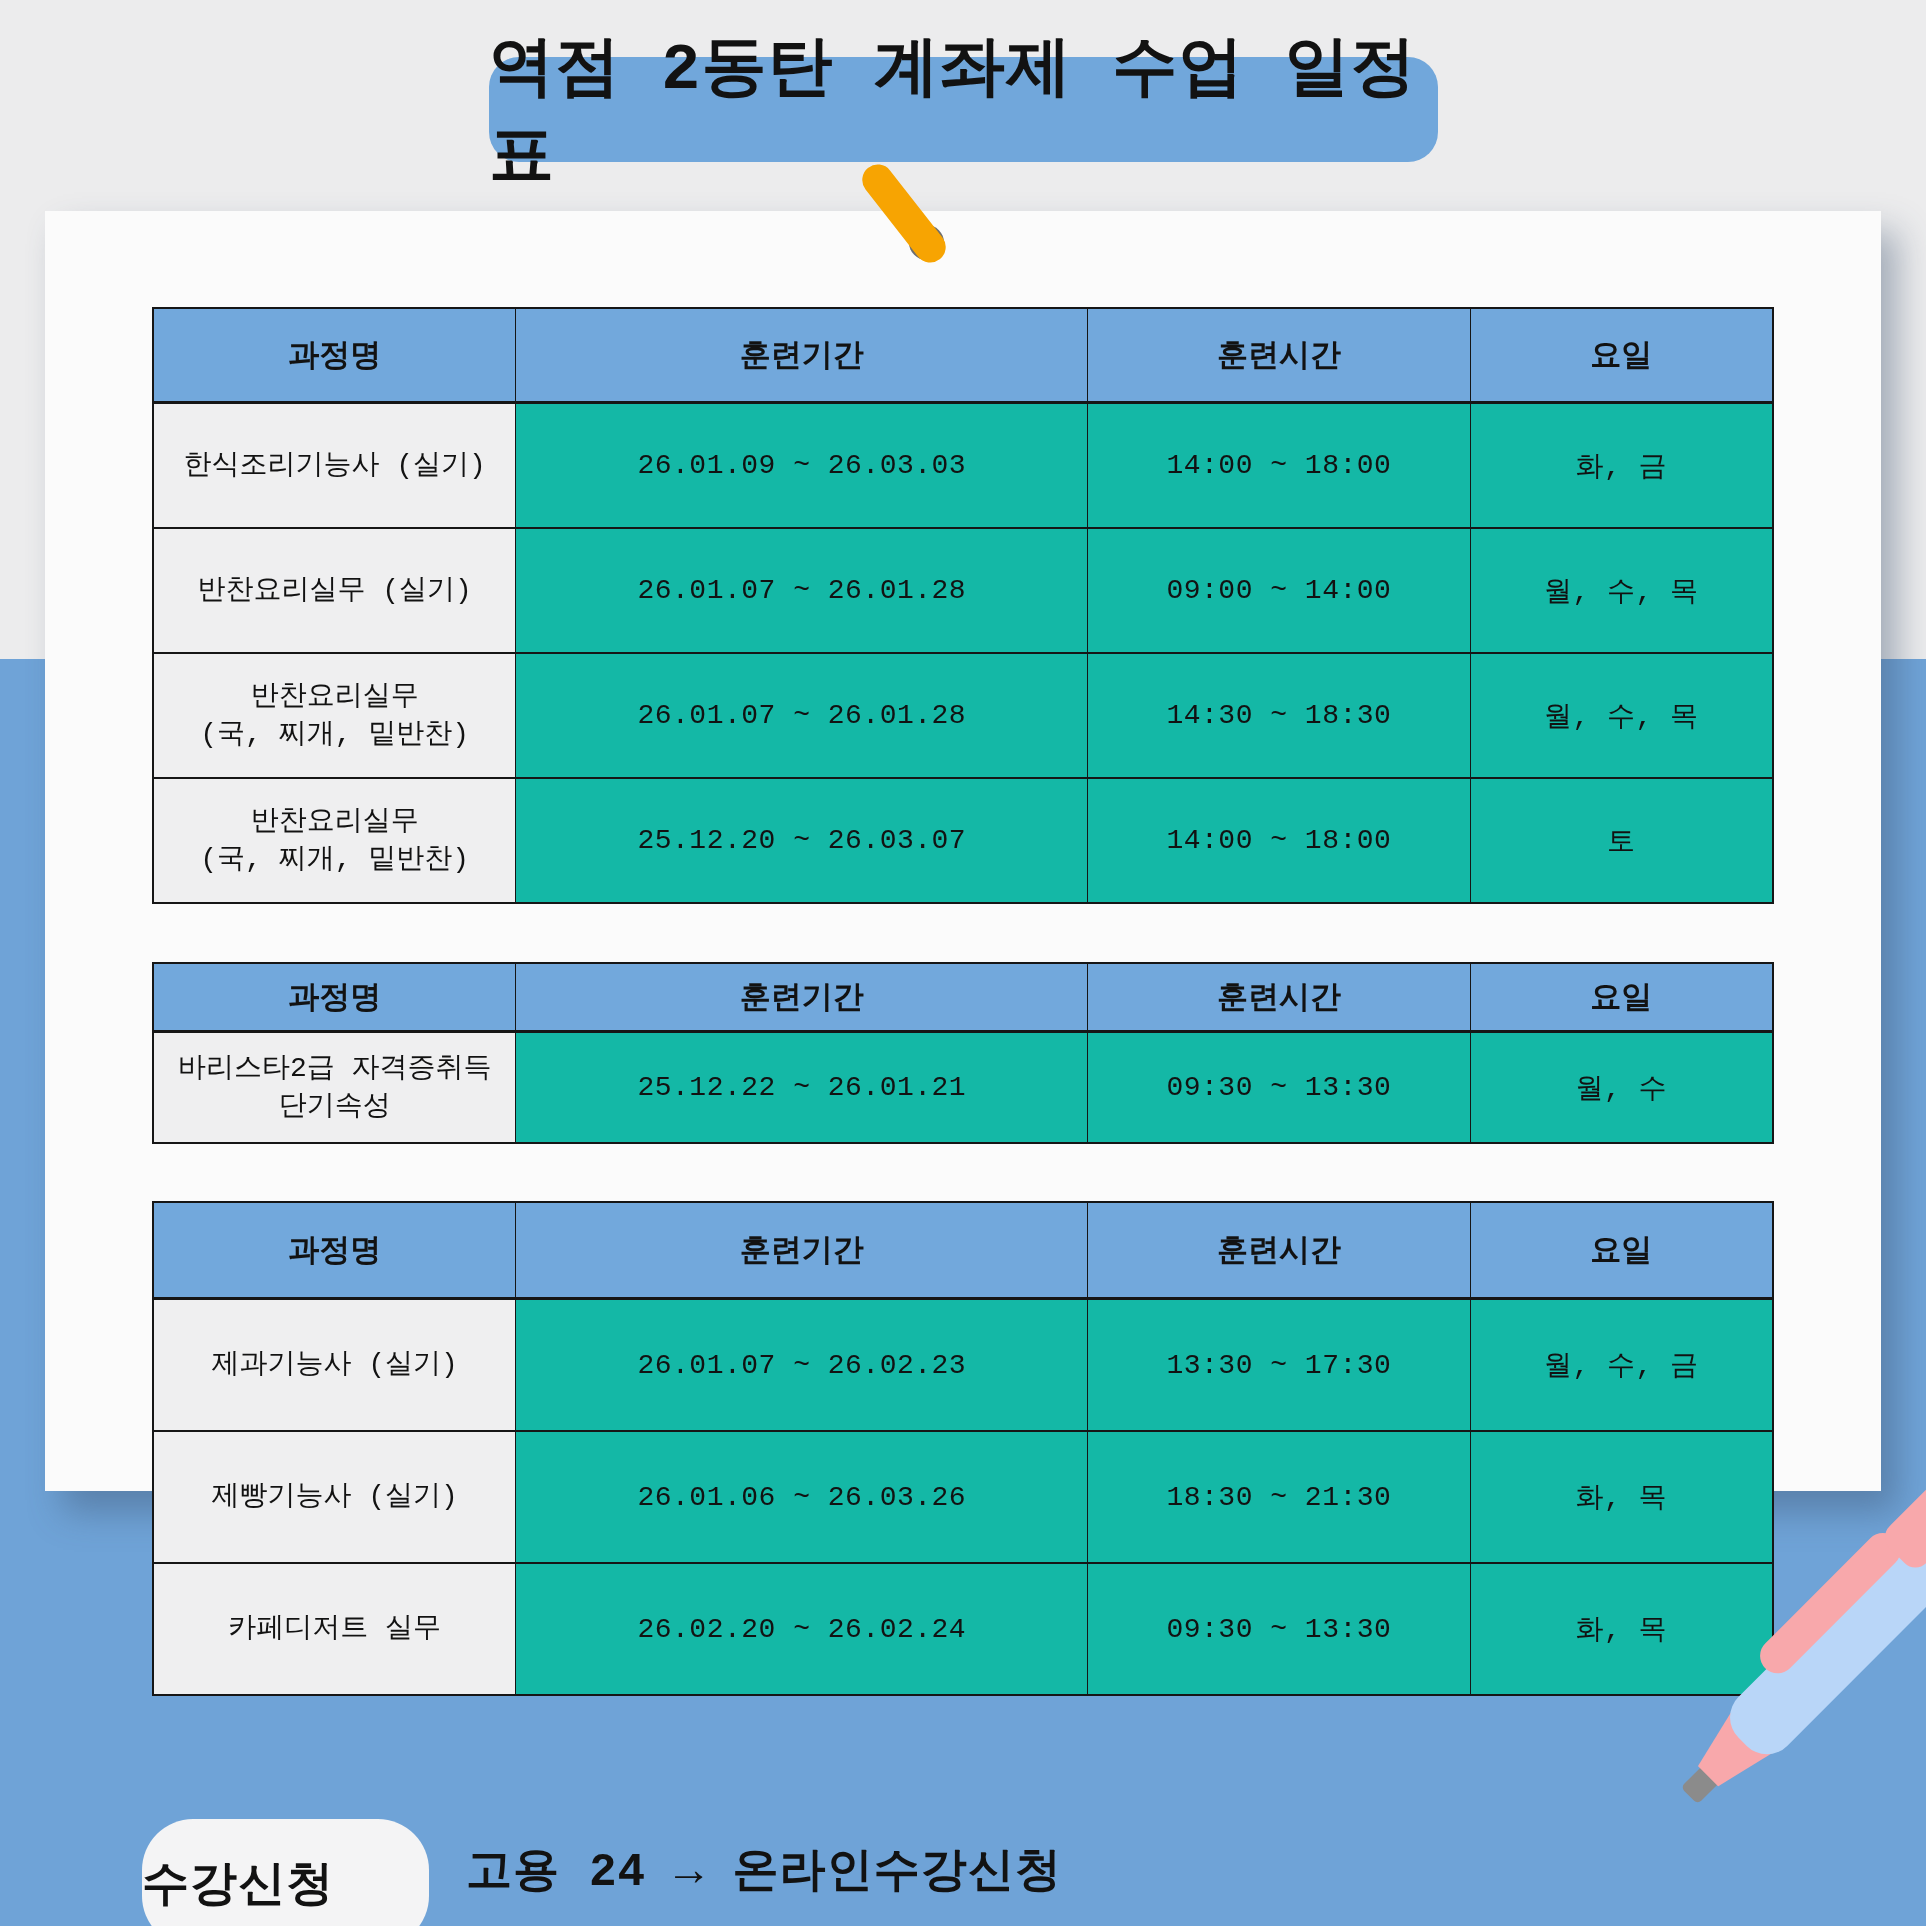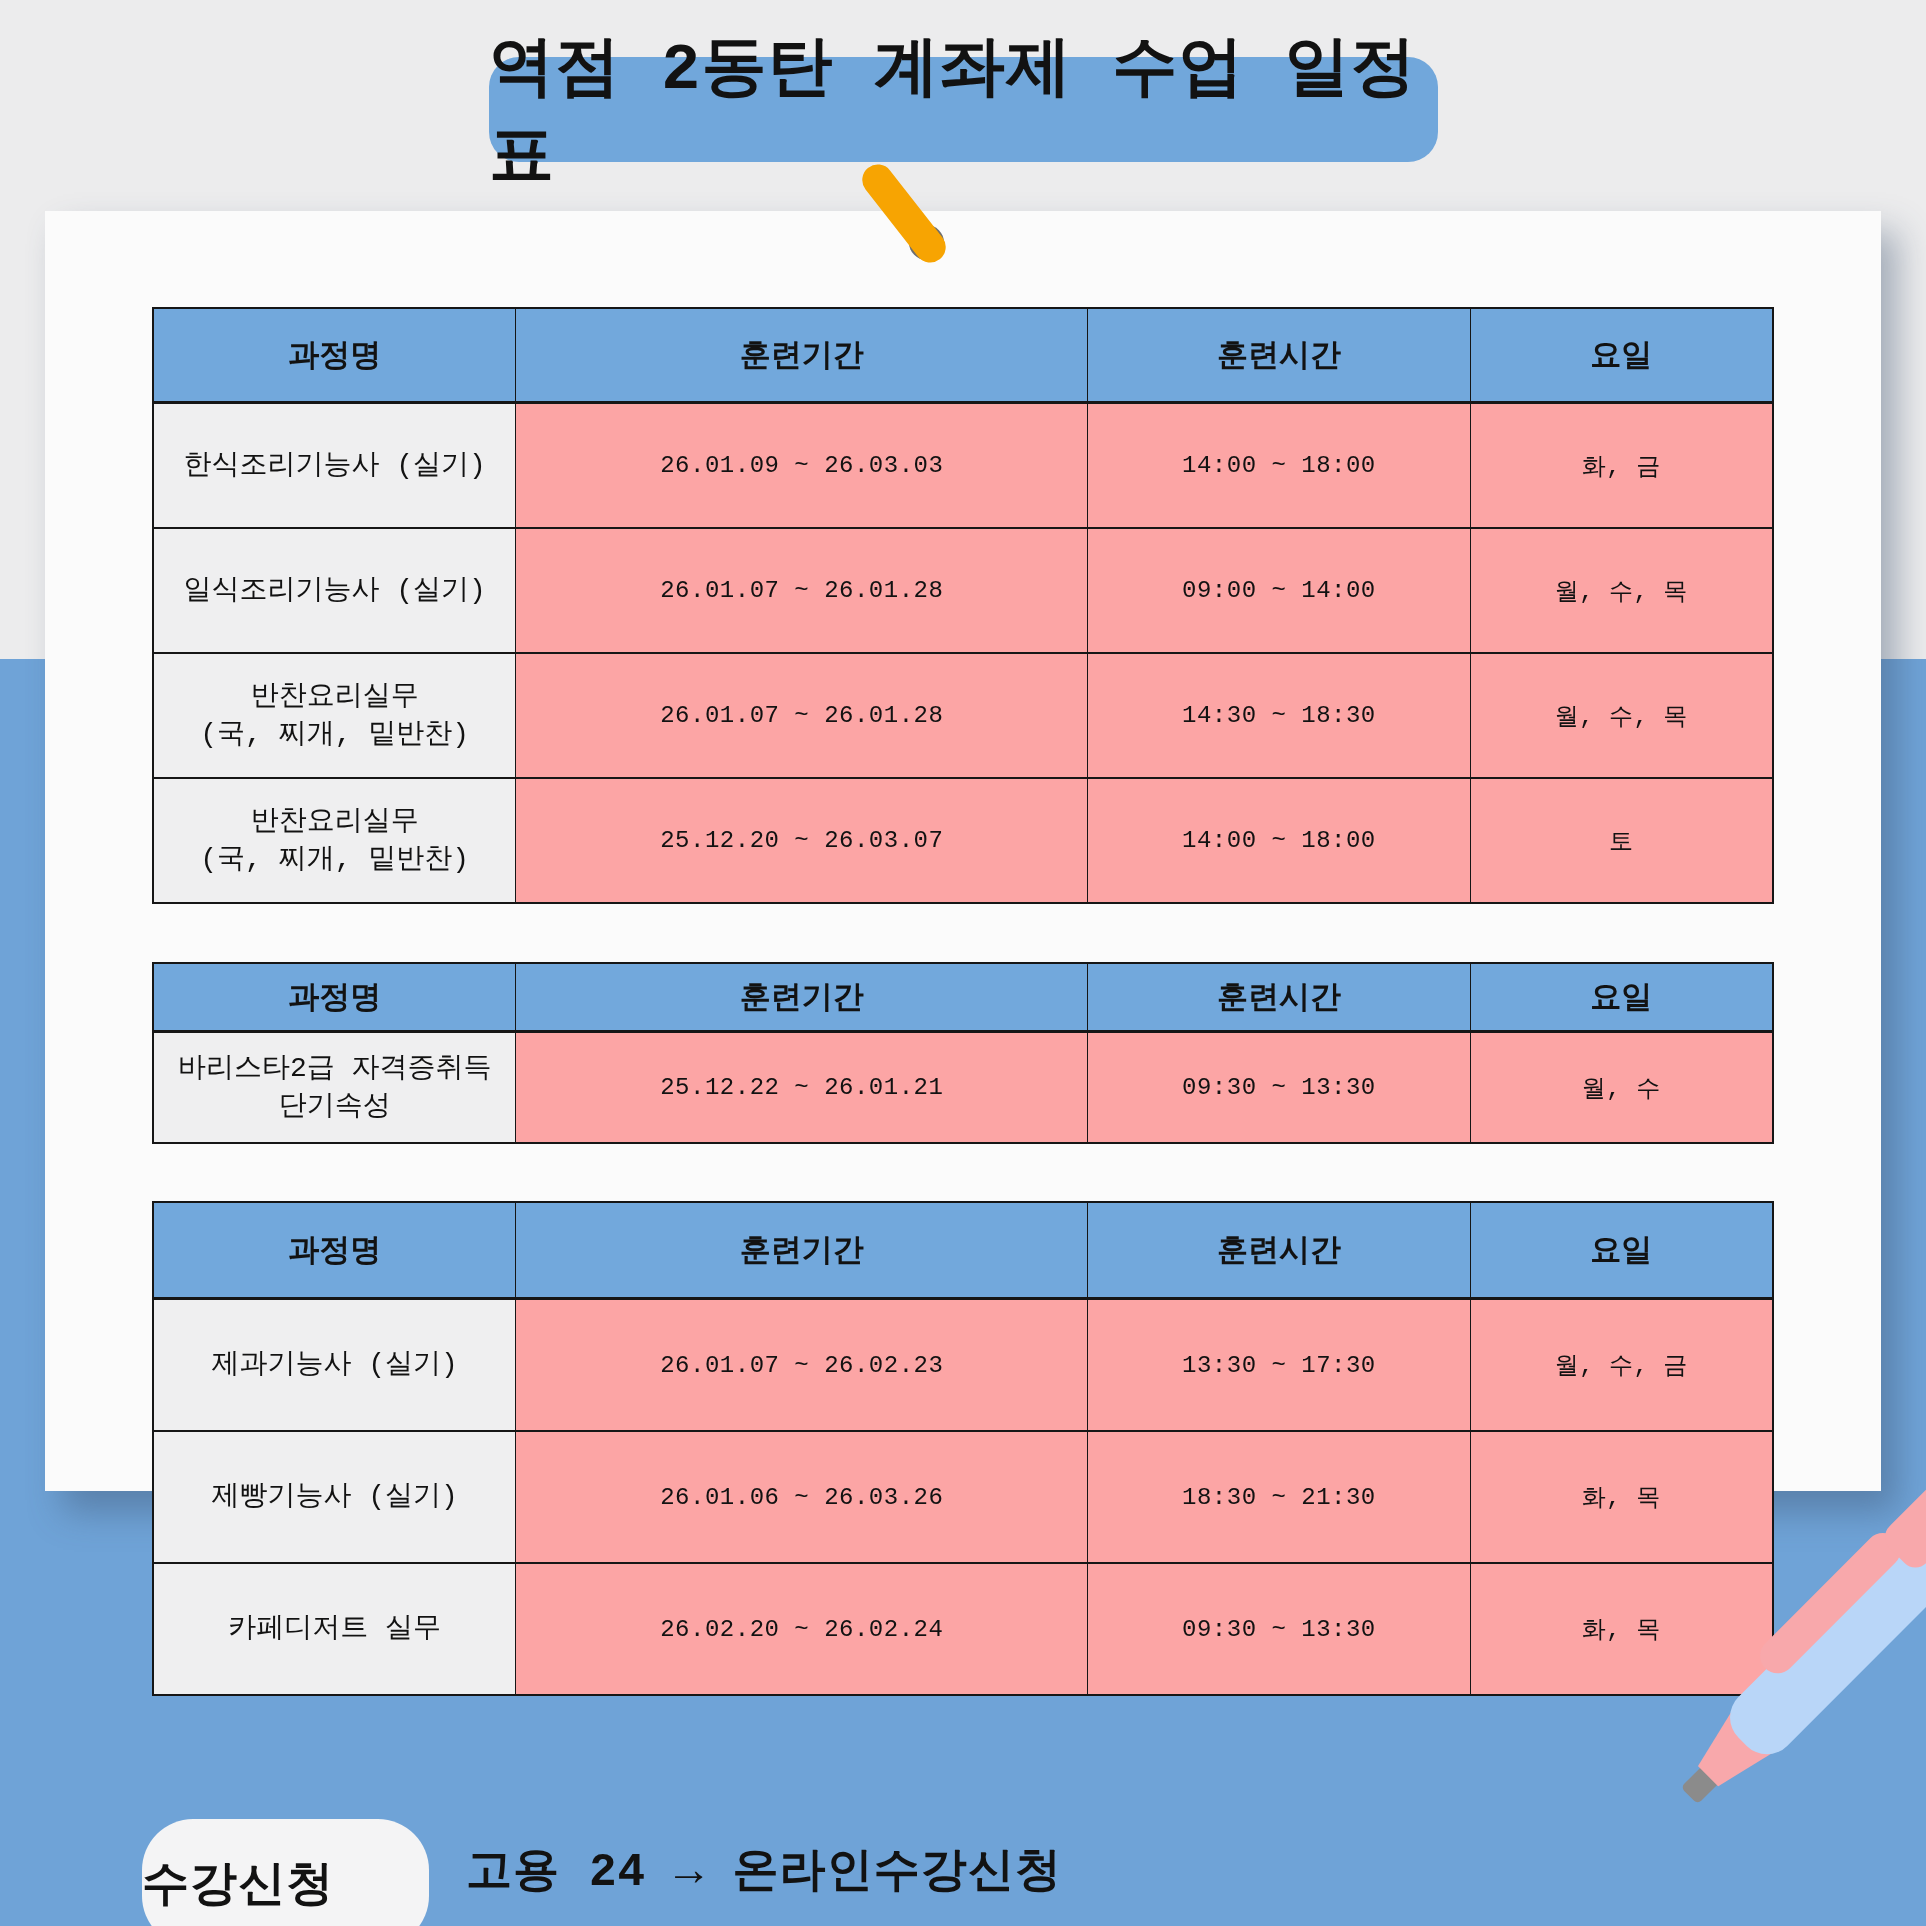--- a/index.html
+++ b/index.html
@@ -38,21 +38,21 @@
   .tbl2{top:751px;}
   .tbl3{top:990px;}
   .tbl th,.tbl td{
     border:1.6px solid #161616;text-align:center;vertical-align:middle;padding:0 5.5px;
     overflow:hidden;
   }
   .tbl th{
     background:#72a8dc;font-size:31px;font-weight:700;border-bottom-width:3.8px;
   }
   .tbl td{
-    font-size:24px;font-weight:400;background:#fca5a5;
+    font-size:28px;font-weight:400;background:#14b8a6;
     border-top-width:2.7px;border-bottom-width:2.7px;letter-spacing:0.5px;
   }
   .tbl td.c-course{background:#efeff0;font-size:28px;white-space:pre-line;line-height:1.35;letter-spacing:0;}
   .tbl1 th{height:92px;} .tbl1 td{height:123px;}
   .tbl2 th{height:66px;} .tbl2 td{height:109px;}
   .tbl3 th{height:94px;} .tbl3 td{height:130px;}
 
   
   .badge{
     position:absolute;top:1819px;height:128px;background:#f4f4f5;border-radius:51px;
@@ -111,21 +111,21 @@
           </tr>
         </thead>
       <tbody>
           <tr>
             <td class="c-course">한식조리기능사 (실기)</td>
             <td class="c-period">26.01.09 ~ 26.03.03</td>
             <td class="c-time">14:00 ~ 18:00</td>
             <td class="c-days">화, 금</td>
           </tr>
           <tr>
-            <td class="c-course">일식조리기능사 (실기)</td>
+            <td class="c-course">반찬요리실무 (실기)</td>
             <td class="c-period">26.01.07 ~ 26.01.28</td>
             <td class="c-time">09:00 ~ 14:00</td>
             <td class="c-days">월, 수, 목</td>
           </tr>
           <tr>
             <td class="c-course">반찬요리실무
 (국, 찌개, 밑반찬)</td>
             <td class="c-period">26.01.07 ~ 26.01.28</td>
             <td class="c-time">14:30 ~ 18:30</td>
             <td class="c-days">월, 수, 목</td>

